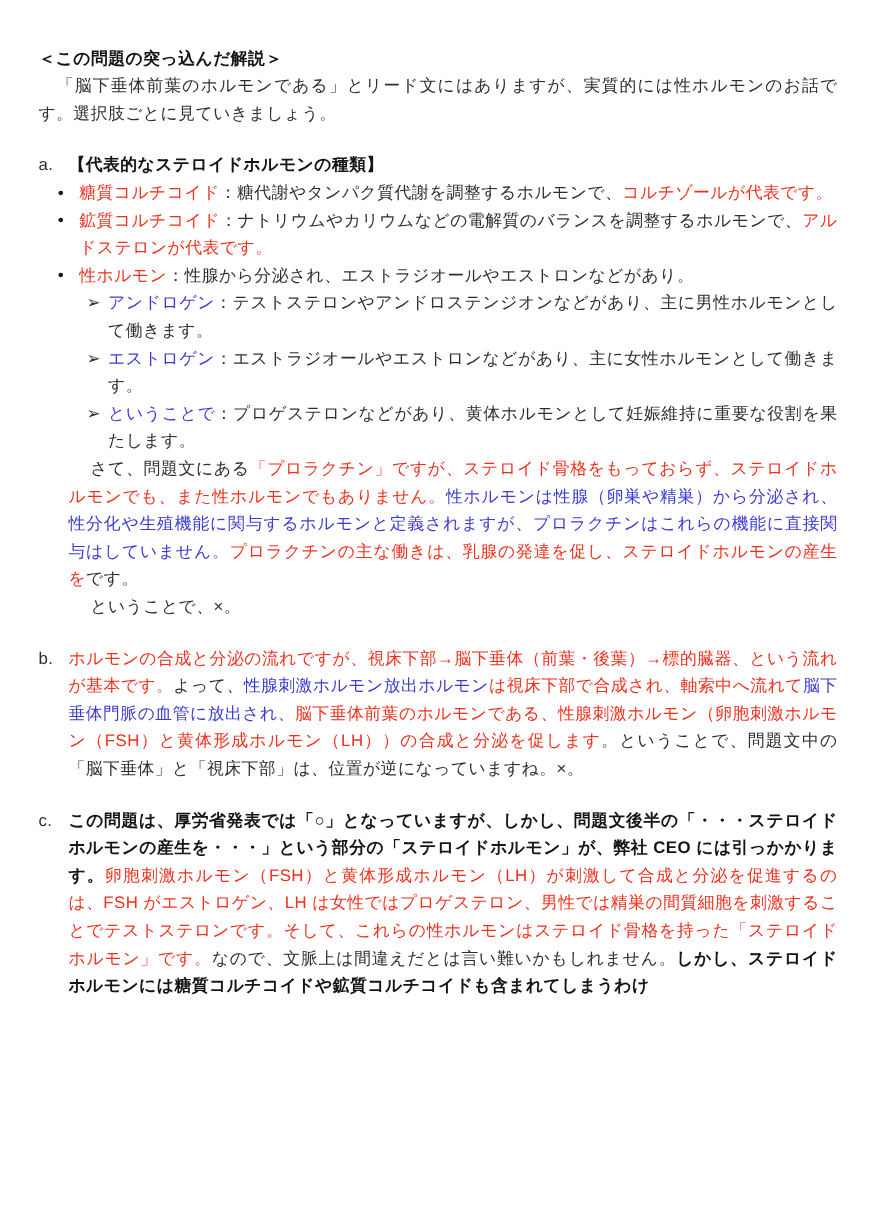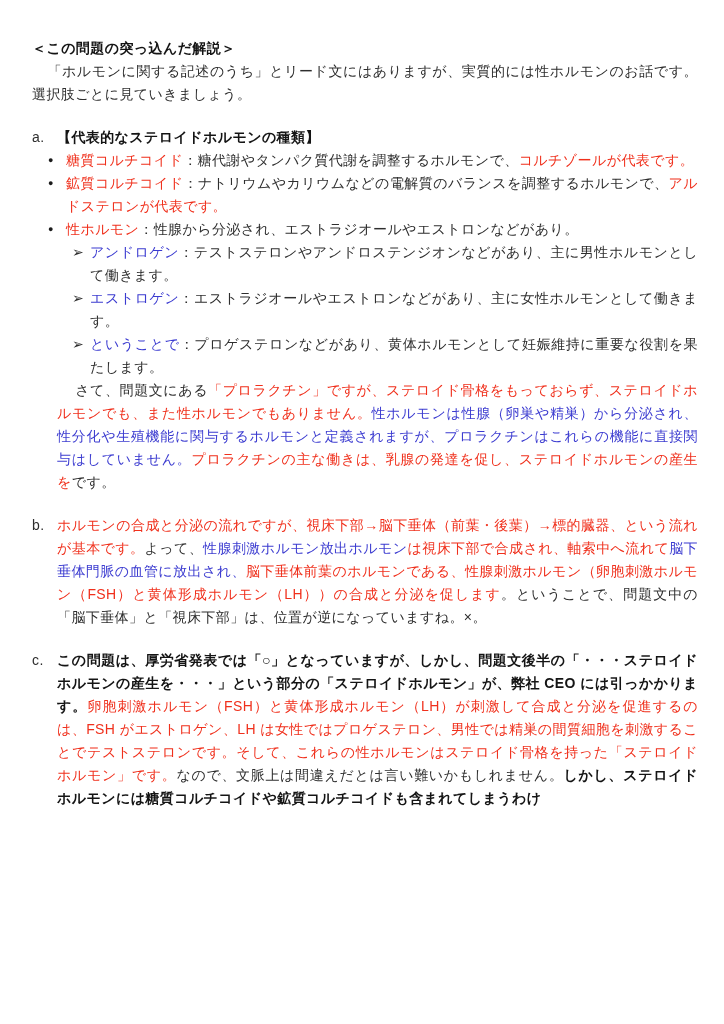--- a/index.html
+++ b/index.html
@@ -23,21 +23,21 @@
   .c-black{color:#2e2e2e;}
   .c-red{color:#f0301c;}
   .c-blue{color:#3b3bd0;}
   .bold{font-weight:bold;color:#141414;}
 </style>
 </head>
 <body>
 
 <div class="page">
     <div class="title"><span class="c-black bold">＜この問題の突っ込んだ解説＞</span></div>
-    <div class="para" style="text-indent: 1.1em;"><span class="c-black">「ホルモンに関する記述のうち」とリード文にはありますが、実質的には性ホルモンのお話です。選択肢ごとに見ていきましょう。</span></div>
+    <div class="para" style="text-indent: 1.1em;"><span class="c-black">「脳下垂体前葉のホルモンである」とリード文にはありますが、実質的には性ホルモンのお話です。選択肢ごとに見ていきましょう。</span></div>
     <div class="spacer"></div>
     <div class="item">
       <span class="item-label">a.</span>
       <div class="item-body">
         <div class="para"><span class="c-black bold">【代表的なステロイドホルモンの種類】</span></div>
         <div class="bullet">
           <span class="marker">●</span>
           <div class="btext"><span class="c-red">糖質コルチコイド</span><span class="c-black">：糖代謝やタンパク質代謝を調整するホルモンで、</span><span class="c-red">コルチゾールが代表です。</span></div>
         </div>
         <div class="bullet">
@@ -54,20 +54,21 @@
         </div>
         <div class="subbullet">
           <span class="marker">➢</span>
           <div class="btext"><span class="c-blue">エストロゲン</span><span class="c-black">：エストラジオールやエストロンなどがあり、主に女性ホルモンとして働きます。</span></div>
         </div>
         <div class="subbullet">
           <span class="marker">➢</span>
           <div class="btext"><span class="c-blue">ということで</span><span class="c-black">：プロゲステロンなどがあり、黄体ホルモンとして妊娠維持に重要な役割を果たします。</span></div>
         </div>
         <div class="para" style="text-indent: 1.3em;"><span class="c-black">さて、問題文にある</span><span class="c-red">「プロラクチン」ですが、ステロイド骨格をもっておらず、ステロイドホルモンでも、また性ホルモンでもありません。</span><span class="c-blue">性ホルモンは性腺（卵巣や精巣）から分泌され、性分化や生殖機能に関与するホルモンと定義されますが、プロラクチンはこれらの機能に直接関与はしていません。</span><span class="c-red">プロラクチンの主な働きは、乳腺の発達を促し、ステロイドホルモンの産生を</span><span class="c-black">です。</span></div>
+        <div class="para" style="margin-left: 1.3em;"><span class="c-black">ということで、×。</span></div>
       </div>
     </div>
     <div class="spacer"></div>
     <div class="item">
       <span class="item-label">b.</span>
       <div class="item-body">
         <div class="para"><span class="c-red">ホルモンの合成と分泌の流れですが、視床下部→脳下垂体（前葉・後葉）→標的臓器、という流れが基本です。</span><span class="c-black">よって、</span><span class="c-blue">性腺刺激ホルモン放出ホルモン</span><span class="c-red">は視床下部で合成され、軸索中へ流れて</span><span class="c-blue">脳下垂体門脈の血管に放出され、</span><span class="c-red">脳下垂体前葉のホルモンである、性腺刺激ホルモン（卵胞刺激ホルモン（FSH）と黄体形成ホルモン（LH））の合成と分泌を促します</span><span class="c-black">。ということで、問題文中の「脳下垂体」と「視床下部」は、位置が逆になっていますね。×。</span></div>
       </div>
     </div>
     <div class="spacer"></div>

